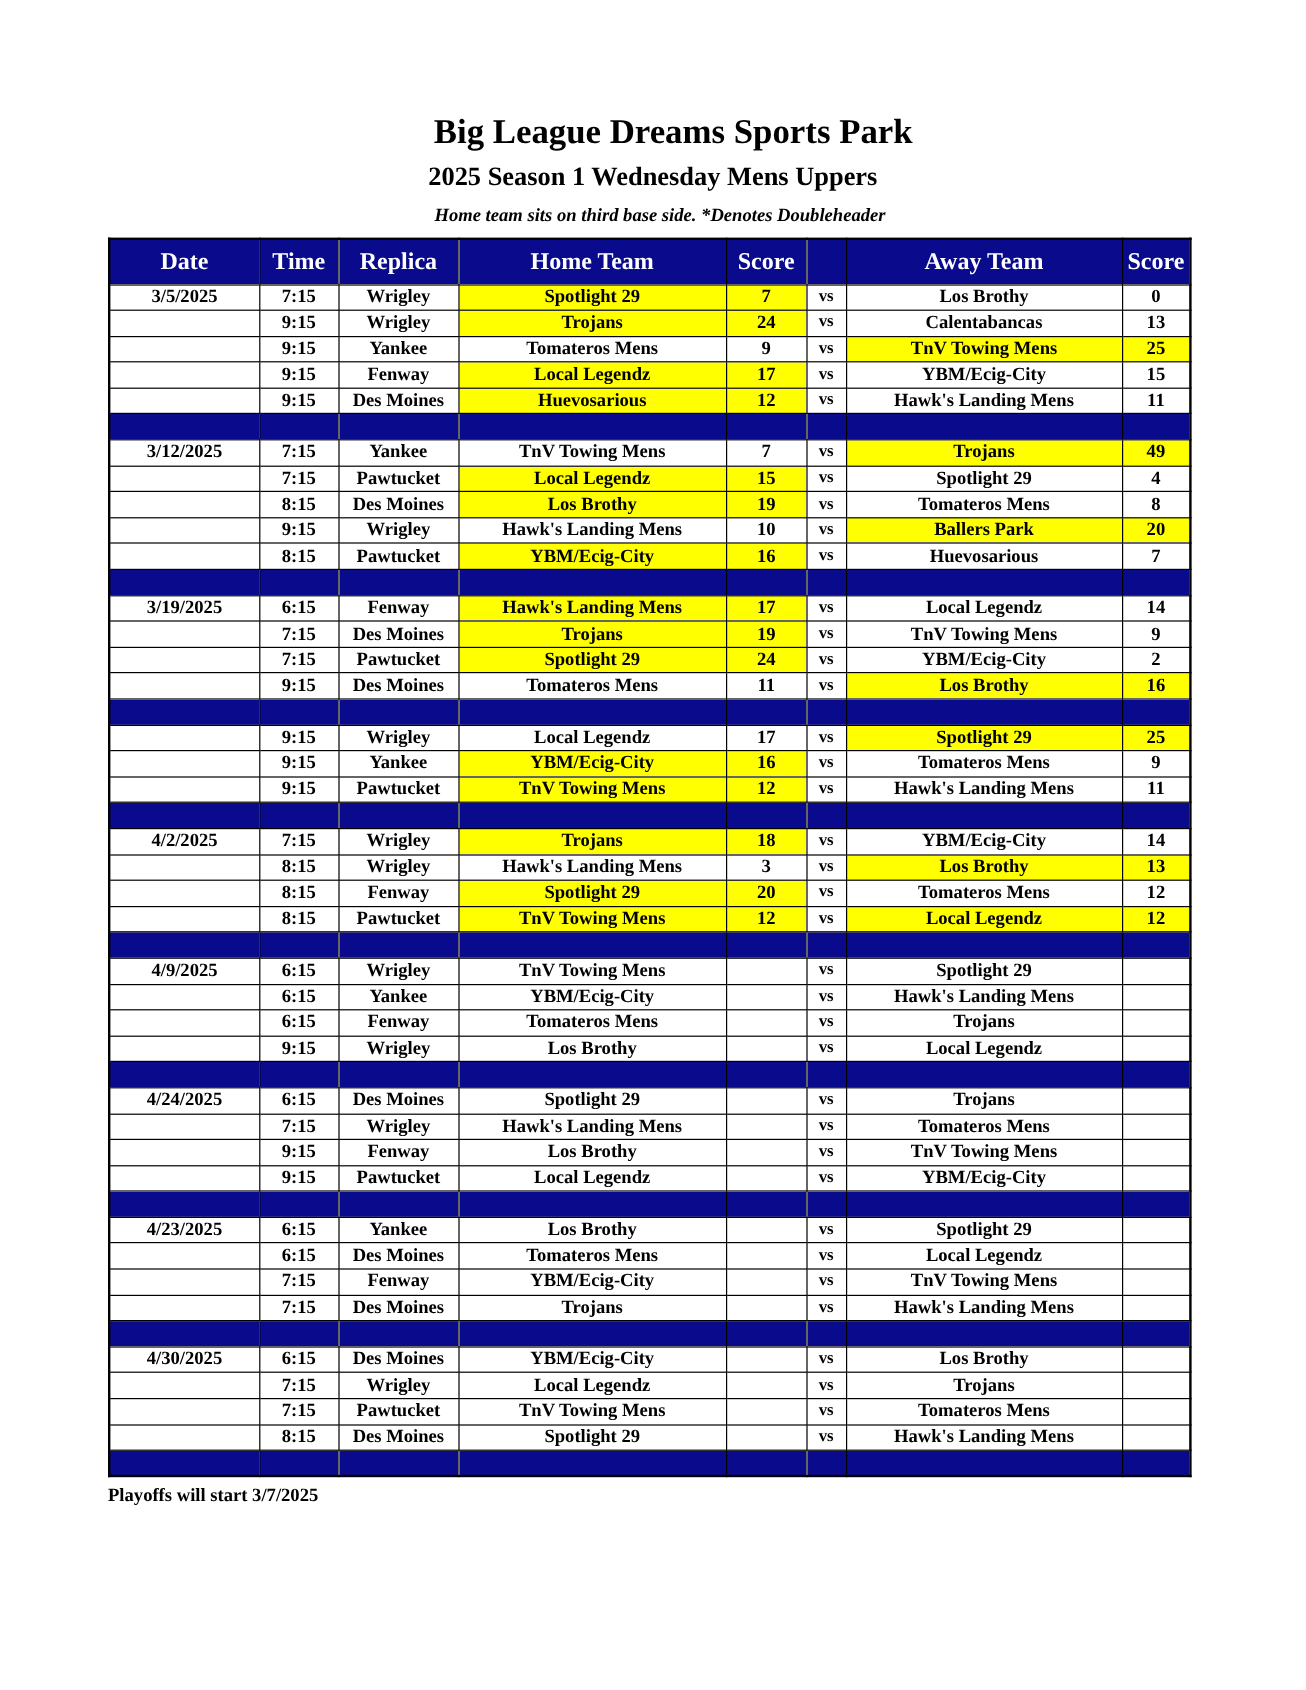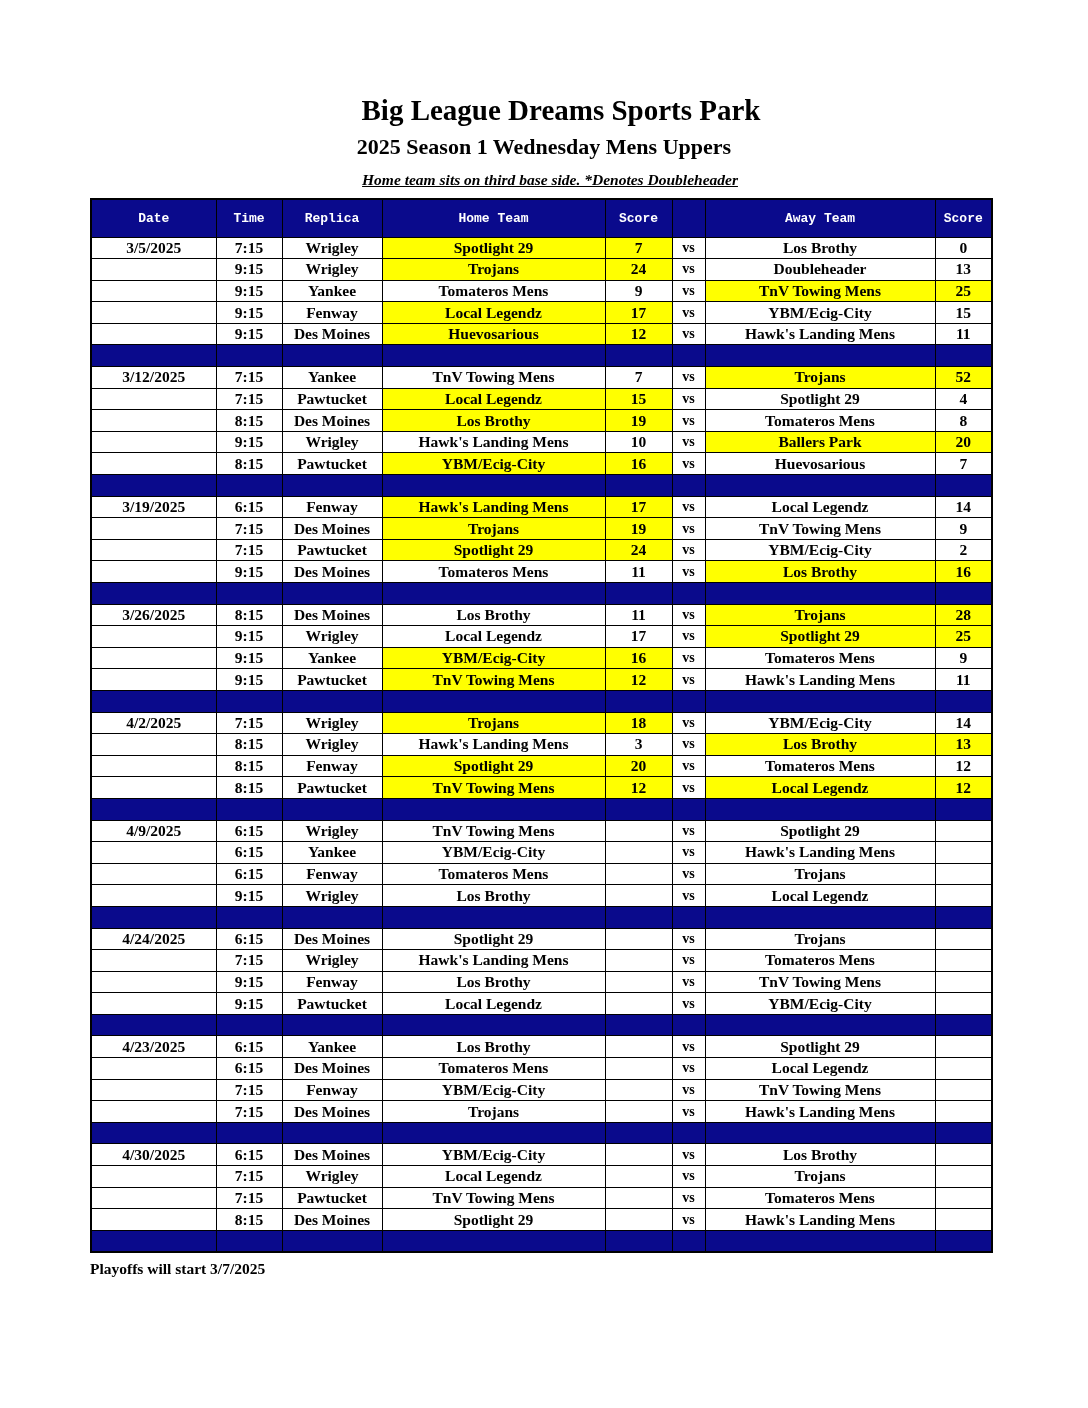--- a/index.html
+++ b/index.html
@@ -29,21 +29,20 @@
     font-size: 22px;
     font-weight: bold;
     color: #000;
   }
   .page-note {
     margin: 11px 0 0 12px;
     font-size: 15.5px;
     font-weight: bold;
     font-style: italic;
     color: #000;
-    text-decoration: underline;
   }
   table.schedule {
     margin: 9px 0 0 90px;
     border-collapse: collapse;
     border: 2px solid var(--border);
     table-layout: fixed;
     width: 901px;
   }
   .schedule th, .schedule td {
     border: 1px solid var(--border);
@@ -51,23 +50,22 @@
     vertical-align: middle;
     font-weight: bold;
     padding: 0 2px;
     white-space: nowrap;
     overflow: hidden;
     color: #000;
   }
   .schedule th {
     background: var(--header-bg);
     color: var(--header-text);
-    font-size: 13px;
+    font-size: 20px;
     height: 38px;
-    font-family: Liberation Mono, monospace;
   }
   .schedule td {
     font-size: 15.5px;
     height: 21.6px;
   }
   .schedule td.vs-cell {
     font-size: 14px;
   }
   .schedule td.hl { background: var(--highlight); }
   .schedule tr.sep-row td {
@@ -124,21 +122,21 @@
         <td class="away-cell">Los Brothy</td>
         <td class="score-cell">0</td>
       </tr>
       <tr>
         <td class="date-cell"></td>
         <td class="time-cell">9:15</td>
         <td class="replica-cell">Wrigley</td>
         <td class="home-cell hl">Trojans</td>
         <td class="score-cell hl">24</td>
         <td class="vs-cell">vs</td>
-        <td class="away-cell">Doubleheader</td>
+        <td class="away-cell">Calentabancas</td>
         <td class="score-cell">13</td>
       </tr>
       <tr>
         <td class="date-cell"></td>
         <td class="time-cell">9:15</td>
         <td class="replica-cell">Yankee</td>
         <td class="home-cell">Tomateros Mens</td>
         <td class="score-cell">9</td>
         <td class="vs-cell">vs</td>
         <td class="away-cell hl">TnV Towing Mens</td>
@@ -175,21 +173,21 @@
         <td class="sep-cell"></td>
       </tr>
       <tr>
         <td class="date-cell">3/12/2025</td>
         <td class="time-cell">7:15</td>
         <td class="replica-cell">Yankee</td>
         <td class="home-cell">TnV Towing Mens</td>
         <td class="score-cell">7</td>
         <td class="vs-cell">vs</td>
         <td class="away-cell hl">Trojans</td>
-        <td class="score-cell hl">52</td>
+        <td class="score-cell hl">49</td>
       </tr>
       <tr>
         <td class="date-cell"></td>
         <td class="time-cell">7:15</td>
         <td class="replica-cell">Pawtucket</td>
         <td class="home-cell hl">Local Legendz</td>
         <td class="score-cell hl">15</td>
         <td class="vs-cell">vs</td>
         <td class="away-cell">Spotlight 29</td>
         <td class="score-cell">4</td>
@@ -276,30 +274,20 @@
       </tr>
       <tr class="sep-row">
         <td class="sep-cell"></td>
         <td class="sep-cell"></td>
         <td class="sep-cell"></td>
         <td class="sep-cell"></td>
         <td class="sep-cell"></td>
         <td class="sep-cell"></td>
         <td class="sep-cell"></td>
         <td class="sep-cell"></td>
-      </tr>
-      <tr>
-        <td class="date-cell">3/26/2025</td>
-        <td class="time-cell">8:15</td>
-        <td class="replica-cell">Des Moines</td>
-        <td class="home-cell">Los Brothy</td>
-        <td class="score-cell">11</td>
-        <td class="vs-cell">vs</td>
-        <td class="away-cell hl">Trojans</td>
-        <td class="score-cell hl">28</td>
       </tr>
       <tr>
         <td class="date-cell"></td>
         <td class="time-cell">9:15</td>
         <td class="replica-cell">Wrigley</td>
         <td class="home-cell">Local Legendz</td>
         <td class="score-cell">17</td>
         <td class="vs-cell">vs</td>
         <td class="away-cell hl">Spotlight 29</td>
         <td class="score-cell hl">25</td>

